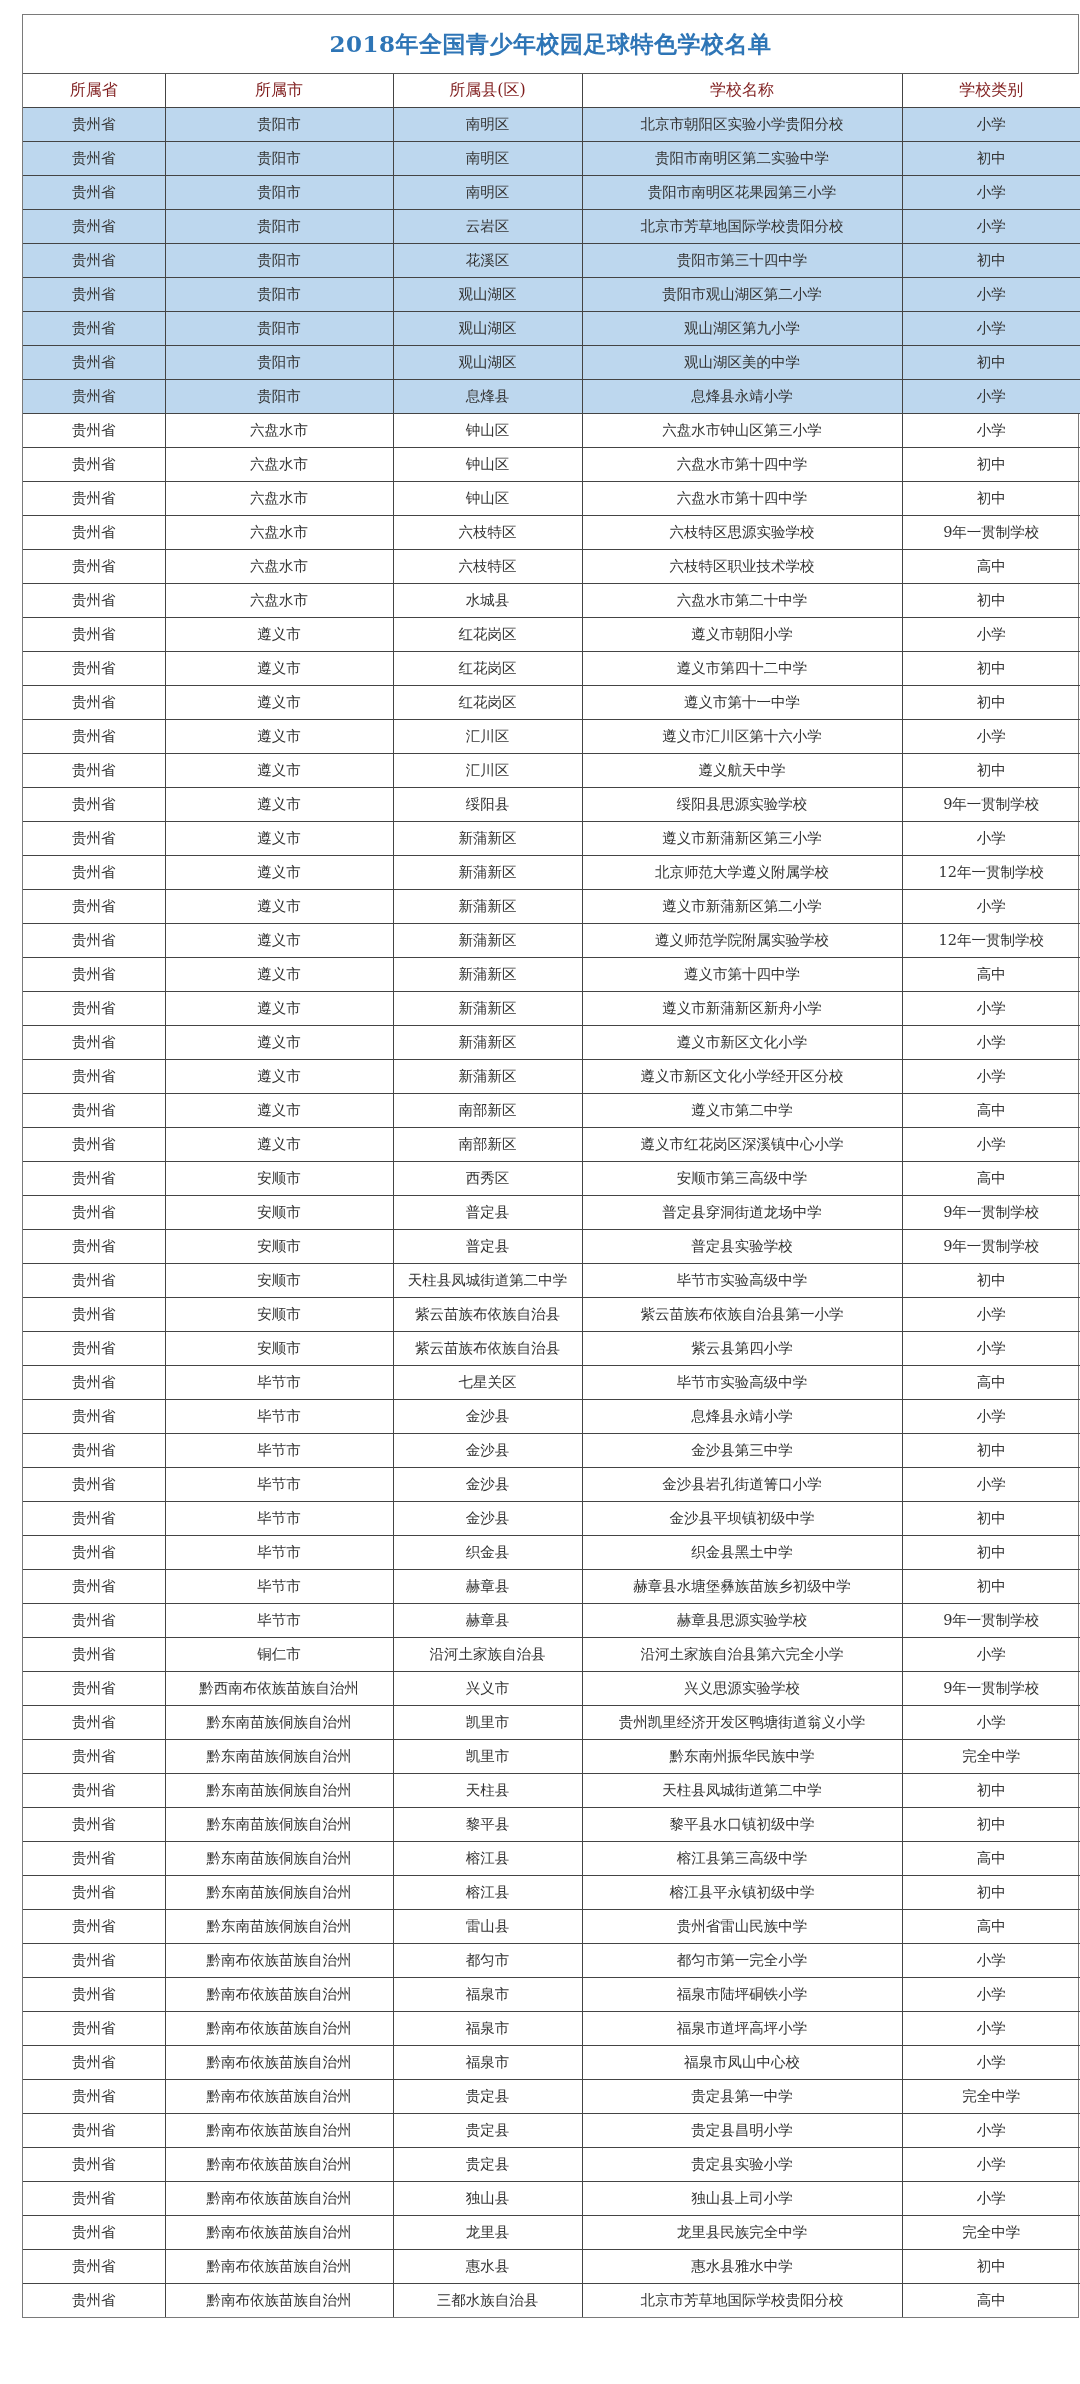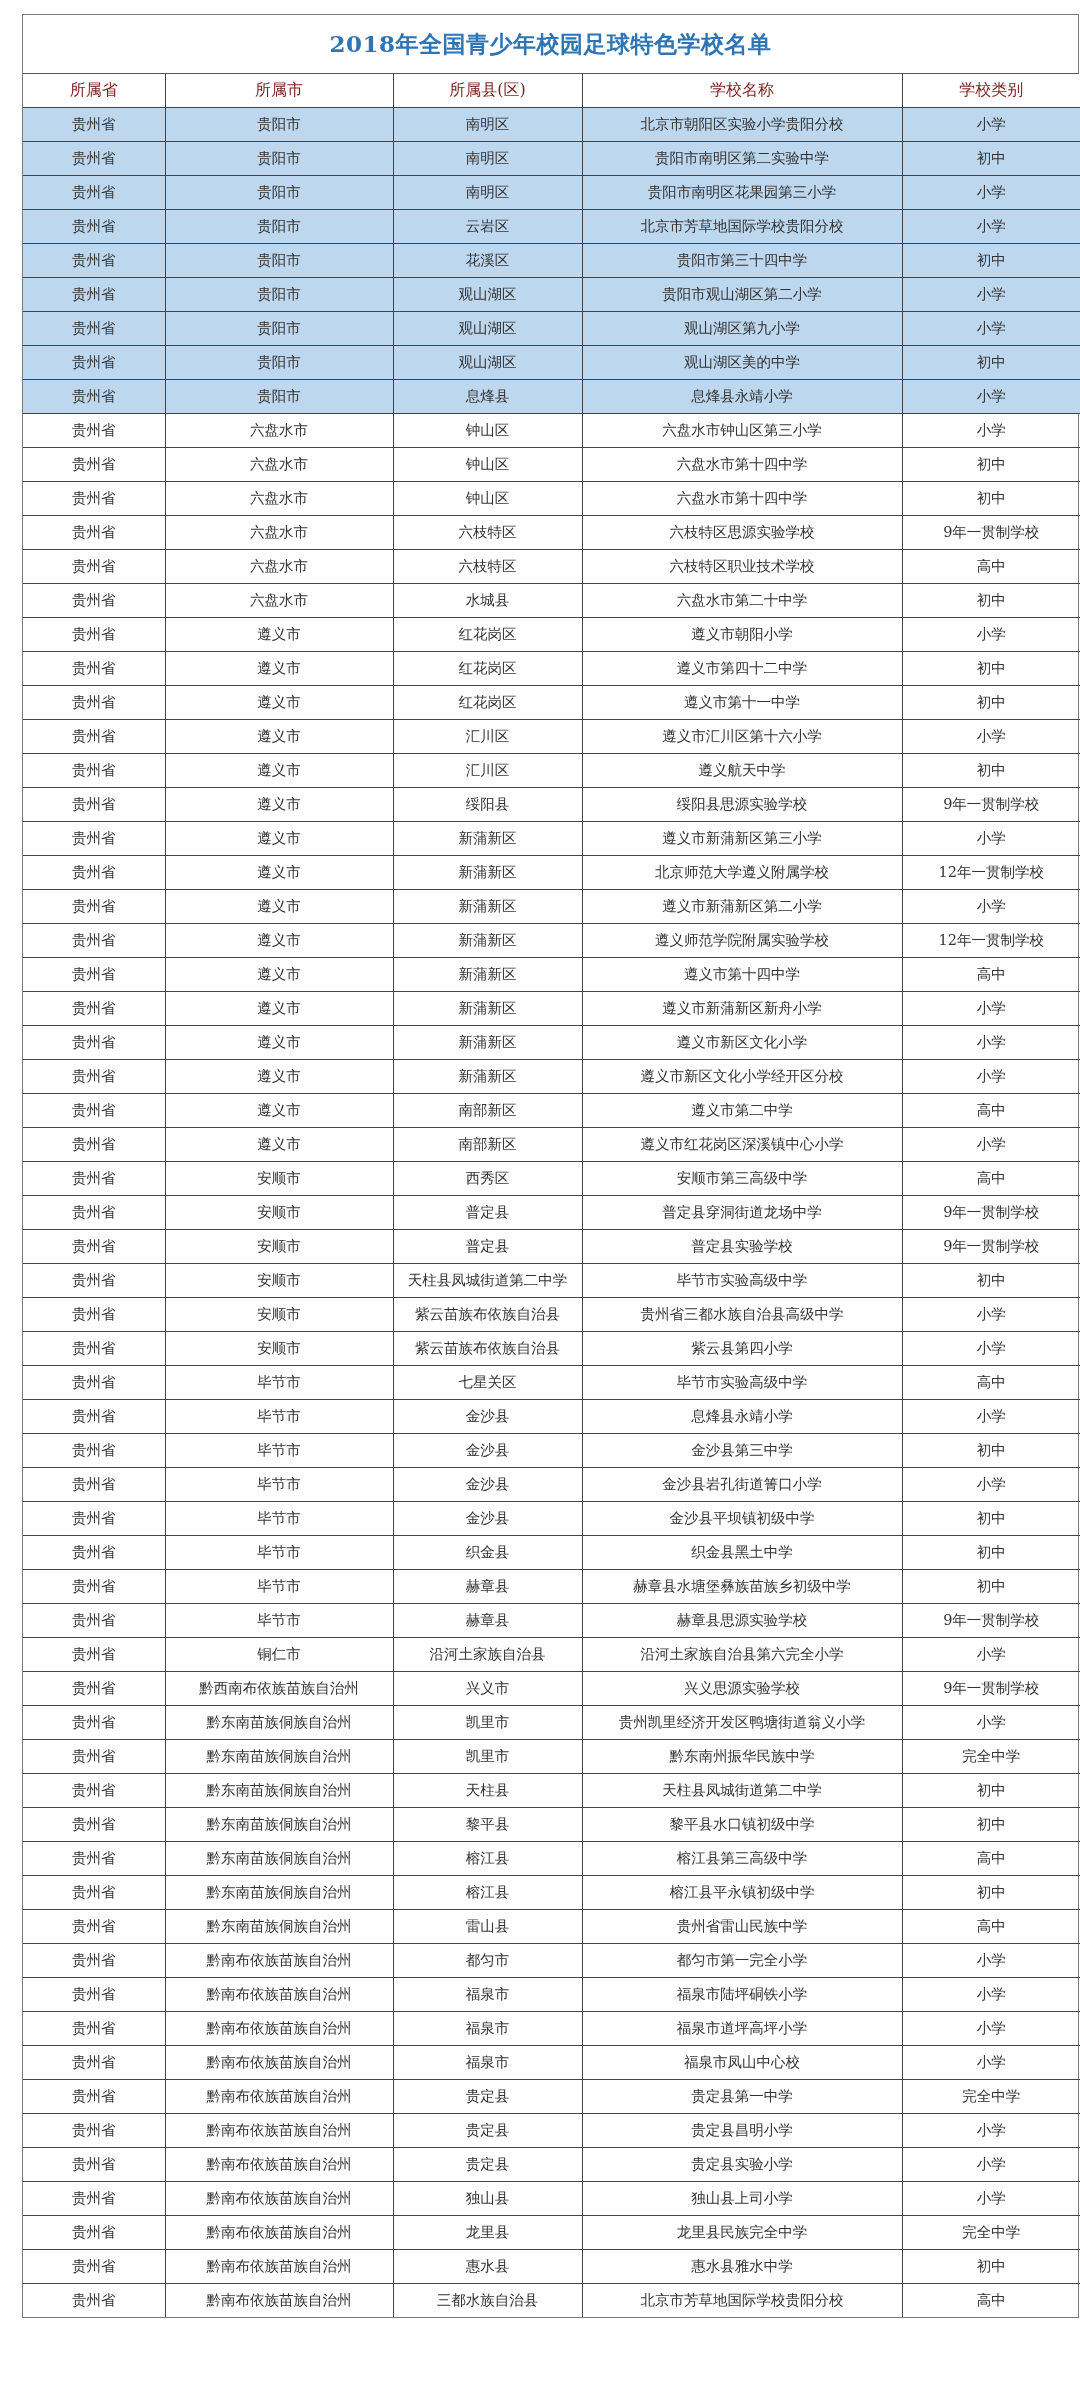--- a/index.html
+++ b/index.html
@@ -287,21 +287,21 @@
           <td>贵州省</td>
           <td>安顺市</td>
           <td>天柱县凤城街道第二中学</td>
           <td>毕节市实验高级中学</td>
           <td>初中</td>
         </tr>
         <tr>
           <td>贵州省</td>
           <td>安顺市</td>
           <td>紫云苗族布依族自治县</td>
-          <td>贵州省三都水族自治县高级中学</td>
+          <td>紫云苗族布依族自治县第一小学</td>
           <td>小学</td>
         </tr>
         <tr>
           <td>贵州省</td>
           <td>安顺市</td>
           <td>紫云苗族布依族自治县</td>
           <td>紫云县第四小学</td>
           <td>小学</td>
         </tr>
         <tr>

